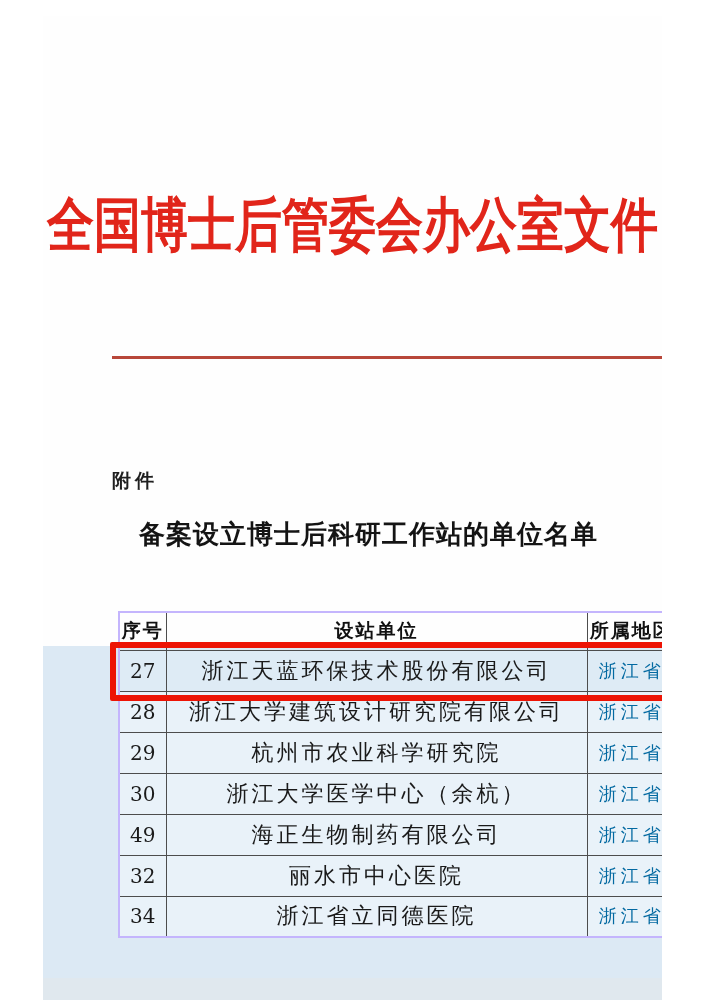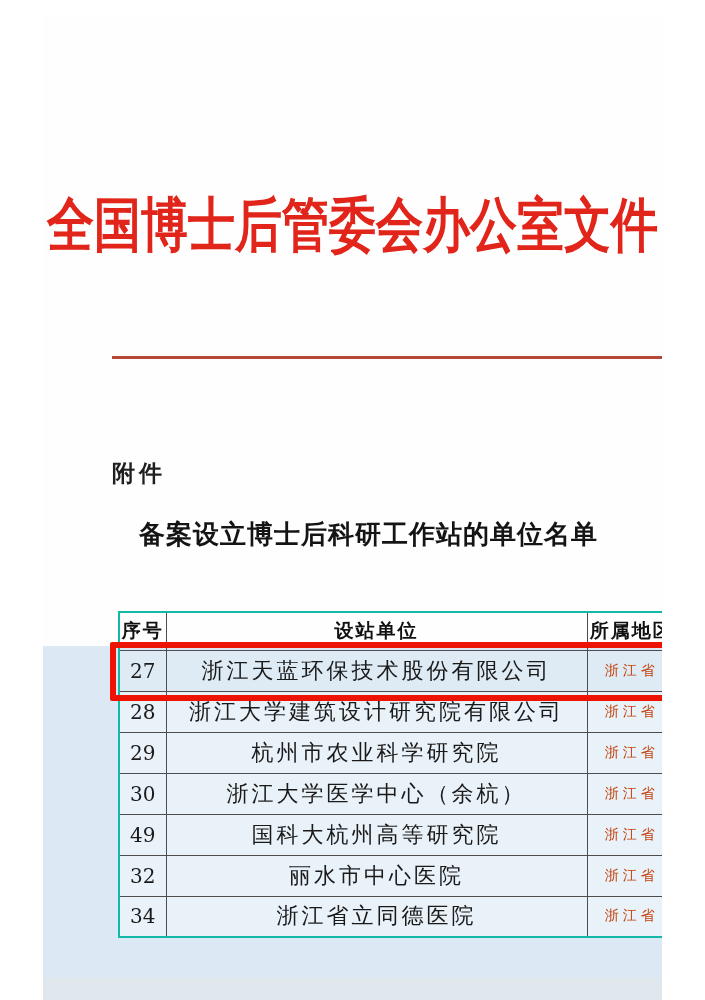--- a/index.html
+++ b/index.html
@@ -35,54 +35,54 @@
     position:absolute;top:298px;left:0;width:100%;
     text-align:center;
     font-size:19px;letter-spacing:2px;color:#2b2b2b;
     white-space:nowrap;
   }
   .red-rule{
     position:absolute;top:340px;left:69px;width:580px;height:3px;
     background:#b8473a;
   }
   .attachment-label{
-    position:absolute;top:442px;left:69px;
+    position:absolute;top:452px;left:69px;
     font-family:"DejaVu Sans","Liberation Sans",sans-serif;
-    font-size:23px;font-weight:bold;letter-spacing:4px;color:#1f1f1f;
+    font-size:19px;font-weight:bold;letter-spacing:4px;color:#1f1f1f;
   }
   .list-title{
     position:absolute;top:501px;left:16px;width:100%;
     text-align:center;
     font-size:26px;font-weight:bold;letter-spacing:1px;color:#141414;
     white-space:nowrap;
   }
   table.units{
     position:absolute;left:75px;top:595px;width:558px;
     border-collapse:collapse;table-layout:fixed;
     font-family:"DejaVu Serif","Liberation Serif",serif;
   }
   table.units col.c-no{width:47px;}
   table.units col.c-unit{width:421px;}
   table.units col.c-region{width:90px;}
   table.units th, table.units td{
     border:1.6px solid #4d4d4d;
     text-align:center;vertical-align:middle;
     padding:0;overflow:hidden;white-space:nowrap;
   }
-  table.units{border:2px solid #14b8a6;}
+  table.units{border:2px solid #c4b5fd;}
   table.units thead tr{height:38px;}
   table.units thead th{
     font-size:19px;font-weight:bold;letter-spacing:2px;color:#111;
     background:transparent;
   }
   table.units tbody tr{height:41px;background:#e9f2f9;}
   table.units tbody tr.hl{background:#deebf5;}
   td.cell-no{font-size:20px;letter-spacing:0;color:#1a1a1a;}
   td.cell-unit{font-size:22px;letter-spacing:3px;color:#1a1a1a;}
-  td.cell-region{font-size:14px;letter-spacing:4px;color:#c2410c;}
+  td.cell-region{font-size:18px;letter-spacing:4px;color:#0369a1;}
   .highlight-box{
     position:absolute;left:67px;top:626px;width:575px;height:59px;
     box-sizing:border-box;
     border:6px solid #ed1405;
     border-radius:2px;
     pointer-events:none;
   }
 </style>
 </head>
 <body>
@@ -130,21 +130,21 @@
           <td class="cell-unit">杭州市农业科学研究院</td>
           <td class="cell-region">浙江省</td>
         </tr>
         <tr style="background: rgb(233, 242, 249);">
           <td class="cell-no">30</td>
           <td class="cell-unit">浙江大学医学中心（余杭）</td>
           <td class="cell-region">浙江省</td>
         </tr>
         <tr style="background: rgb(233, 242, 249);">
           <td class="cell-no">49</td>
-          <td class="cell-unit">国科大杭州高等研究院</td>
+          <td class="cell-unit">海正生物制药有限公司</td>
           <td class="cell-region">浙江省</td>
         </tr>
         <tr style="background: rgb(233, 242, 249);">
           <td class="cell-no">32</td>
           <td class="cell-unit">丽水市中心医院</td>
           <td class="cell-region">浙江省</td>
         </tr>
         <tr style="background: rgb(233, 242, 249);">
           <td class="cell-no">34</td>
           <td class="cell-unit">浙江省立同德医院</td>

